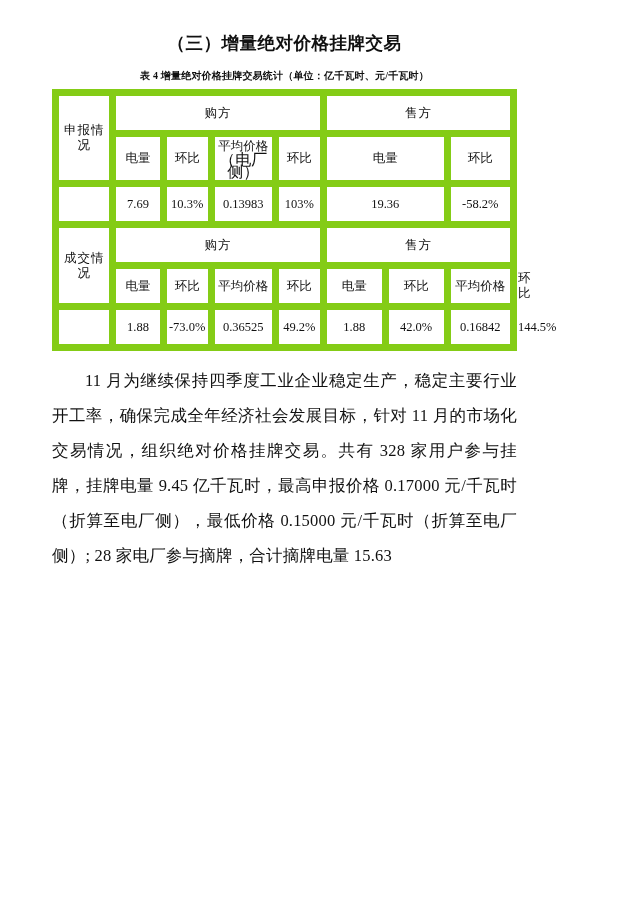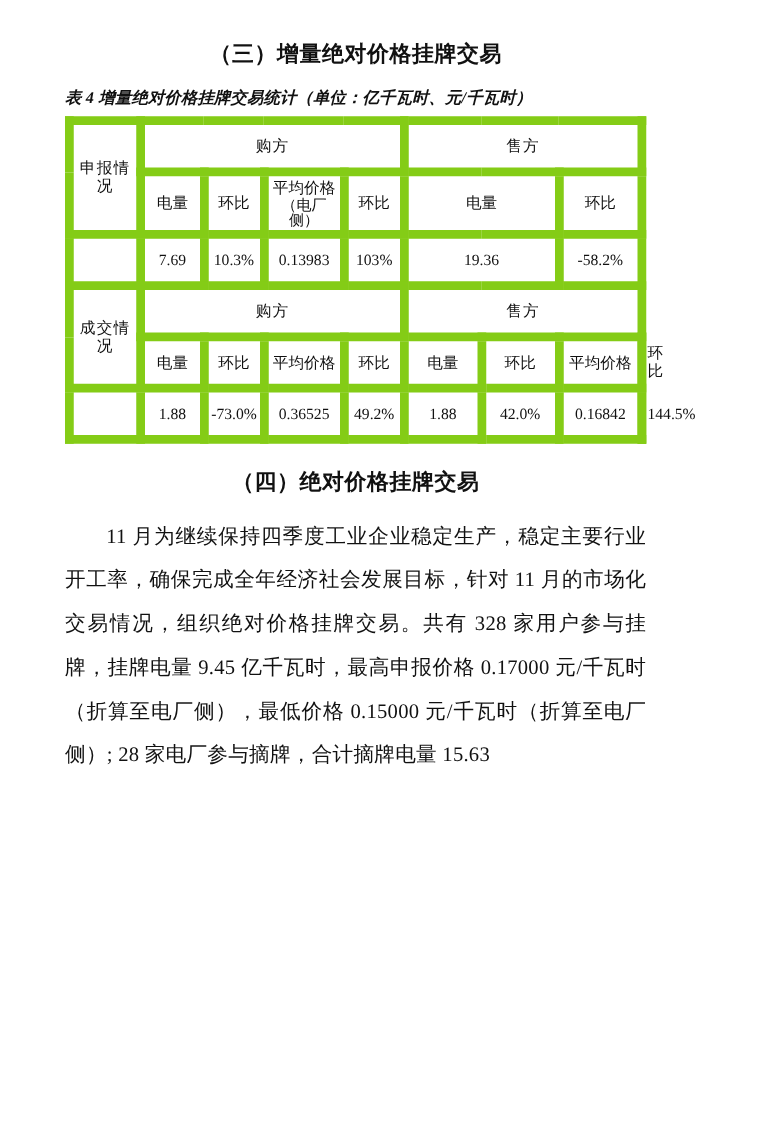--- a/index.html
+++ b/index.html
@@ -34,25 +34,25 @@
   .para {
     font-size: 16.5px;
     line-height: 35px;
     text-align: justify;
     text-justify: inter-ideograph;
     text-indent: 2em;
     margin: 0 0 6px 0;
     letter-spacing: 0.2px;
   }
   .table-caption {
-    font-size: 13px;
+    font-size: 10px;
     font-weight: bold;
+    text-align: center;
     margin: 10px 0 6px 0;
     letter-spacing: 0.2px;
-    font-style: italic;
   }
   table.data {
     border-collapse: collapse;
     width: 100%;
     table-layout: fixed;
     margin: 0 auto 4px auto;
   }
   table.data td {
     border: 7px solid #84cc16;
     text-align: center;
@@ -64,21 +64,21 @@
   }
   td.vlabel {
     font-size: 12.5px;
     letter-spacing: 1px;
   }
   td.grouphdr {
     font-size: 13px;
     letter-spacing: 1px;
   }
   .small-note {
-    font-size: 12px;
+    font-size: 16px;
     display: block;
     line-height: 12px;
   }
   .spacer-8 { height: 8px; }
 </style>
 </head>
 <body>
 
 <div class="page">
 
@@ -148,17 +148,16 @@
         <td>1.88</td>
         <td>42.0%</td>
         <td>0.16842</td>
         <td>144.5%</td>
       </tr>
     </tbody>
   </table>
 
   <div class="spacer-8"></div>
 
-  <h2 class="heading">（四）绝对价格挂牌交易</h2>
 
   <p class="para">11 月为继续保持四季度工业企业稳定生产，稳定主要行业开工率，确保完成全年经济社会发展目标，针对 11 月的市场化交易情况，组织绝对价格挂牌交易。共有 328 家用户参与挂牌，挂牌电量 9.45 亿千瓦时，最高申报价格 0.17000 元/千瓦时（折算至电厂侧），最低价格 0.15000 元/千瓦时（折算至电厂侧）; 28 家电厂参与摘牌，合计摘牌电量 15.63</p>
 
 </div>
 
 </body></html>

